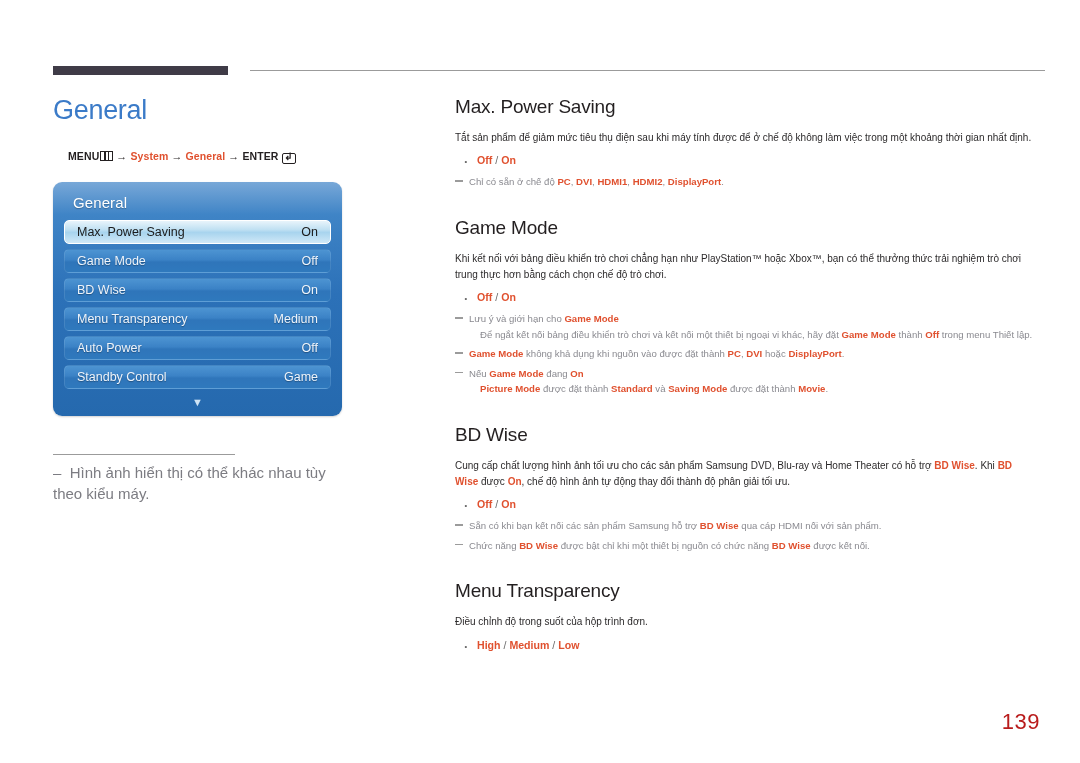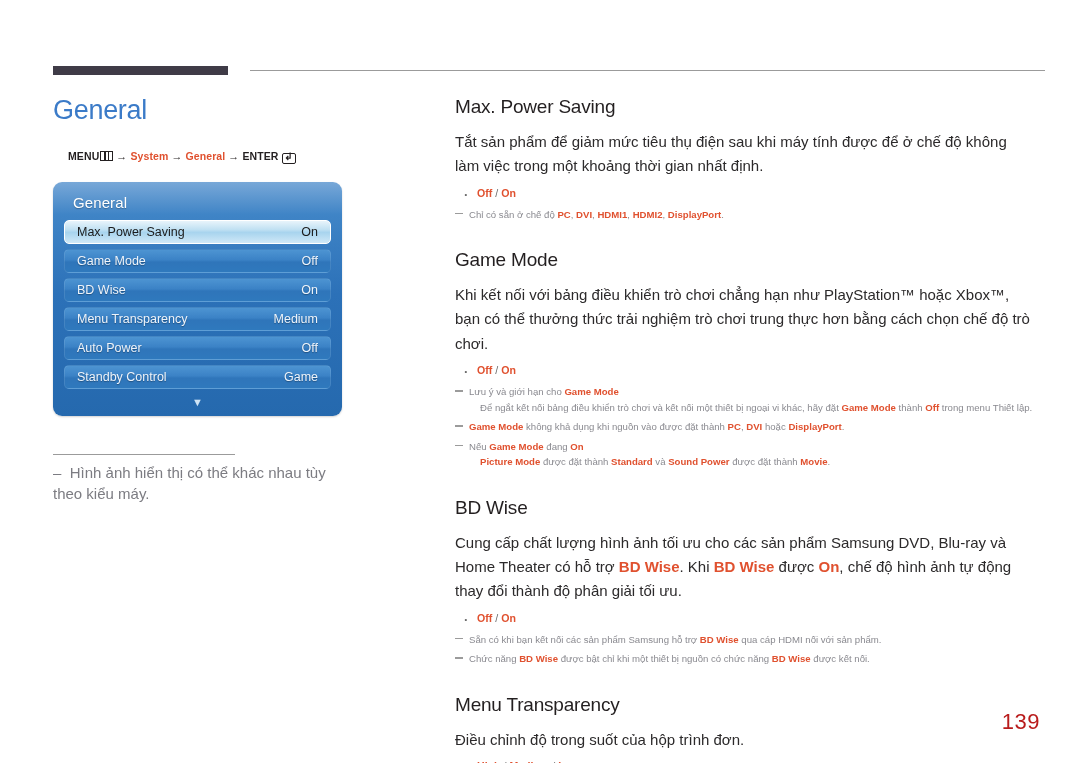--- a/index.html
+++ b/index.html
@@ -79,21 +79,21 @@
   .left-foot p { font-size: 15px; color: #7c7c82; line-height: 1.4; }
 
   
   .right-col { position: absolute; left: 455px; top: 96px; width: 580px; }
   h2.sec {
     font-size: 19px; font-weight: 400; color: #231f20;
     letter-spacing: -0.2px; margin-bottom: 12px;
   }
   .sec-gap { margin-top: 27px; }
   p.body {
-    font-size: 15px; line-height: 1.62; color: #2c2a2b; margin-bottom: 5px;
+    font-size: 10px; line-height: 1.62; color: #2c2a2b; margin-bottom: 5px;
   }
   ul.opts { list-style: none; margin: 2px 0 4px 0; }
   ul.opts li {
     position: relative; padding-left: 22px; font-size: 10.6px;
     font-weight: bold; color: #e0512f; line-height: 1.8;
   }
   ul.opts li::before {
     content: "·"; position: absolute; left: 9px; top: -1px;
     color: #6b6b6b; font-size: 13px; font-weight: bold;
   }
@@ -179,21 +179,21 @@
     </ul>
     <div class="note"><span>Chỉ có sẵn ở chế độ </span><span class="hl">PC</span><span>, </span><span class="hl">DVI</span><span>, </span><span class="hl">HDMI1</span><span>, </span><span class="hl">HDMI2</span><span>, </span><span class="hl">DisplayPort</span><span>.</span></div>
 
     <h2 class="sec sec-gap">Game Mode</h2>
     <p class="body">Khi kết nối với bảng điều khiển trò chơi chẳng hạn như PlayStation™ hoặc Xbox™, bạn có thể thưởng thức trải nghiệm trò chơi trung thực hơn bằng cách chọn chế độ trò chơi.</p>
     <ul class="opts">
       <li><span>Off</span><span class="sep"> / </span><span>On</span></li>
     </ul>
     <div class="note"><span>Lưu ý và giới hạn cho </span><span class="hl">Game Mode</span><span class="sub"><span>Để ngắt kết nối bảng điều khiển trò chơi và kết nối một thiết bị ngoại vi khác, hãy đặt </span><span class="hl">Game Mode</span><span> thành </span><span class="hl">Off</span><span> trong menu Thiết lập.</span></span></div>
     <div class="note"><span class="hl">Game Mode</span><span> không khả dụng khi nguồn vào được đặt thành </span><span class="hl">PC</span><span>, </span><span class="hl">DVI</span><span> hoặc </span><span class="hl">DisplayPort</span><span>.</span></div>
-    <div class="note"><span>Nếu </span><span class="hl">Game Mode</span><span> đang </span><span class="hl">On</span><span class="sub"><span class="hl">Picture Mode</span><span> được đặt thành </span><span class="hl">Standard</span><span> và </span><span class="hl">Sound Power</span><span> được đặt thành </span><span class="hl">Movie</span><span>.</span></span></div>
+    <div class="note"><span>Nếu </span><span class="hl">Game Mode</span><span> đang </span><span class="hl">On</span><span class="sub"><span class="hl">Picture Mode</span><span> được đặt thành </span><span class="hl">Standard</span><span> và </span><span class="hl">Saving Mode</span><span> được đặt thành </span><span class="hl">Movie</span><span>.</span></span></div>
 
     <h2 class="sec sec-gap">BD Wise</h2>
     <p class="body"><span>Cung cấp chất lượng hình ảnh tối ưu cho các sản phẩm Samsung DVD, Blu-ray và Home Theater có hỗ trợ </span><span style="color:#e0512f;font-weight:bold">BD Wise</span><span>. Khi </span><span style="color:#e0512f;font-weight:bold">BD Wise</span><span> được </span><span style="color:#e0512f;font-weight:bold">On</span><span>, chế độ hình ảnh tự động thay đổi thành độ phân giải tối ưu.</span></p>
     <ul class="opts">
       <li><span>Off</span><span class="sep"> / </span><span>On</span></li>
     </ul>
     <div class="note"><span>Sẵn có khi bạn kết nối các sản phẩm Samsung hỗ trợ </span><span class="hl">BD Wise</span><span> qua cáp HDMI nối với sản phẩm.</span></div>
     <div class="note"><span>Chức năng </span><span class="hl">BD Wise</span><span> được bật chỉ khi một thiết bị nguồn có chức năng </span><span class="hl">BD Wise</span><span> được kết nối.</span></div>
 
     <h2 class="sec sec-gap">Menu Transparency</h2>

